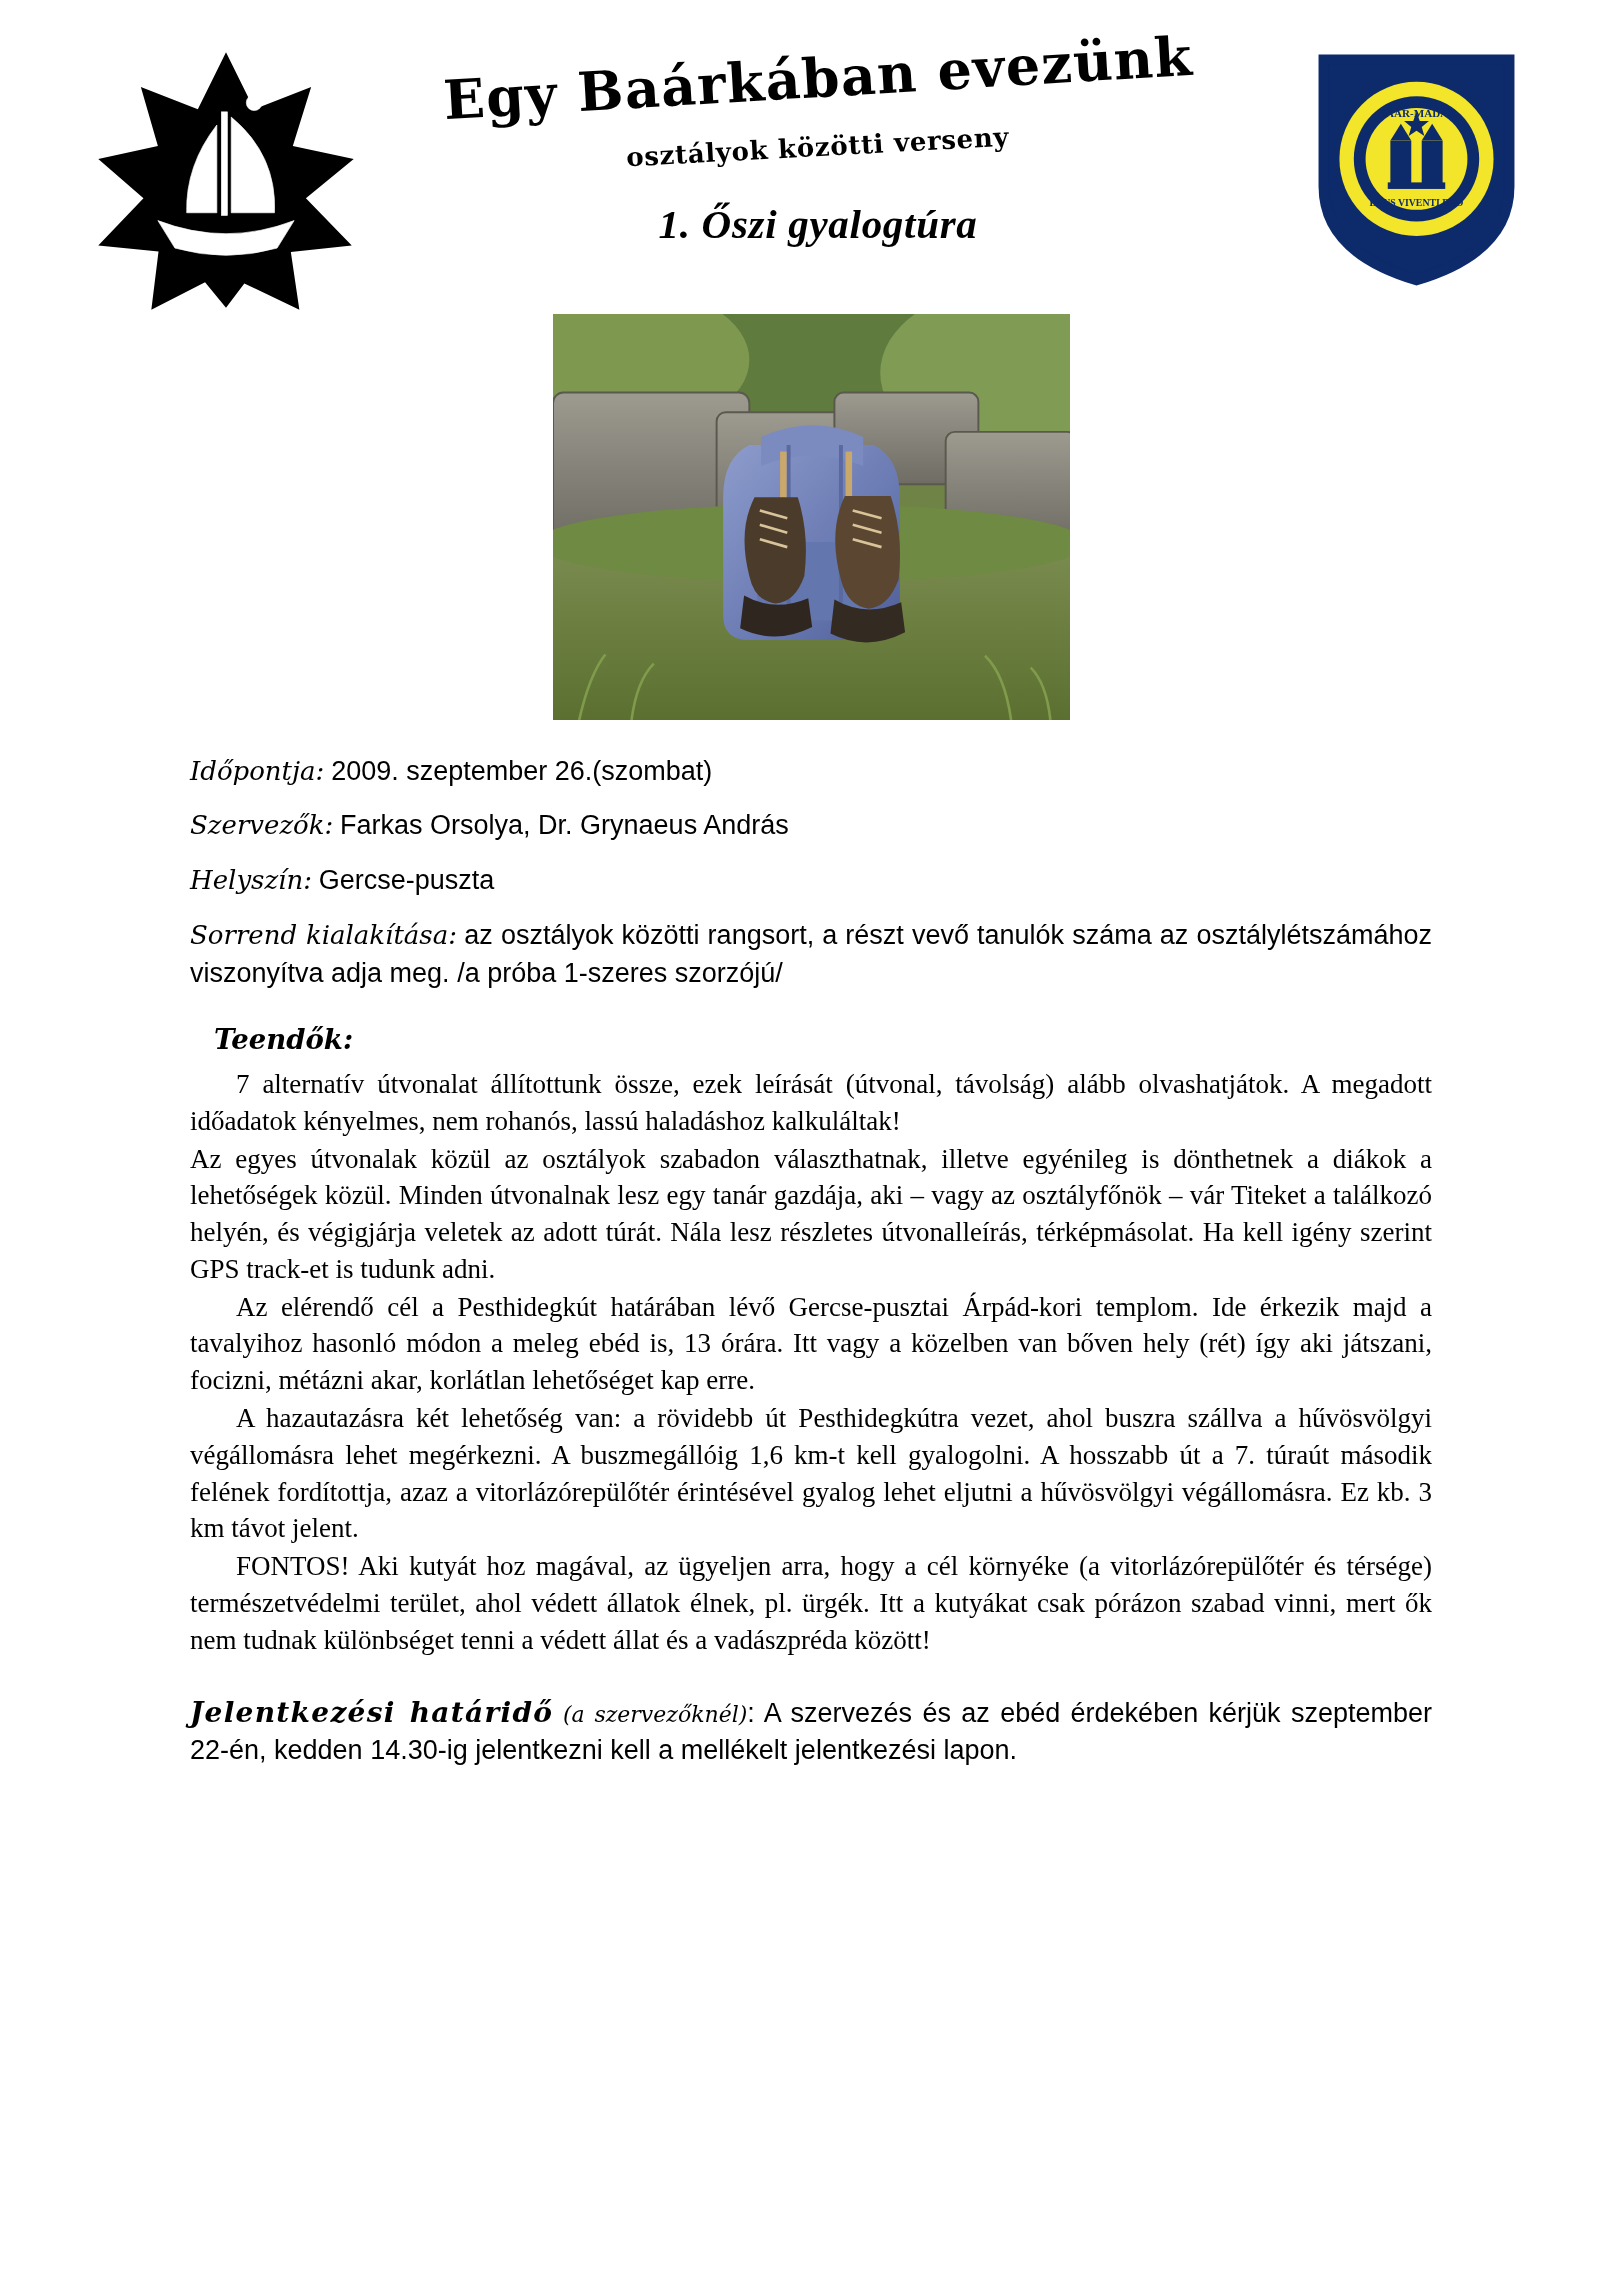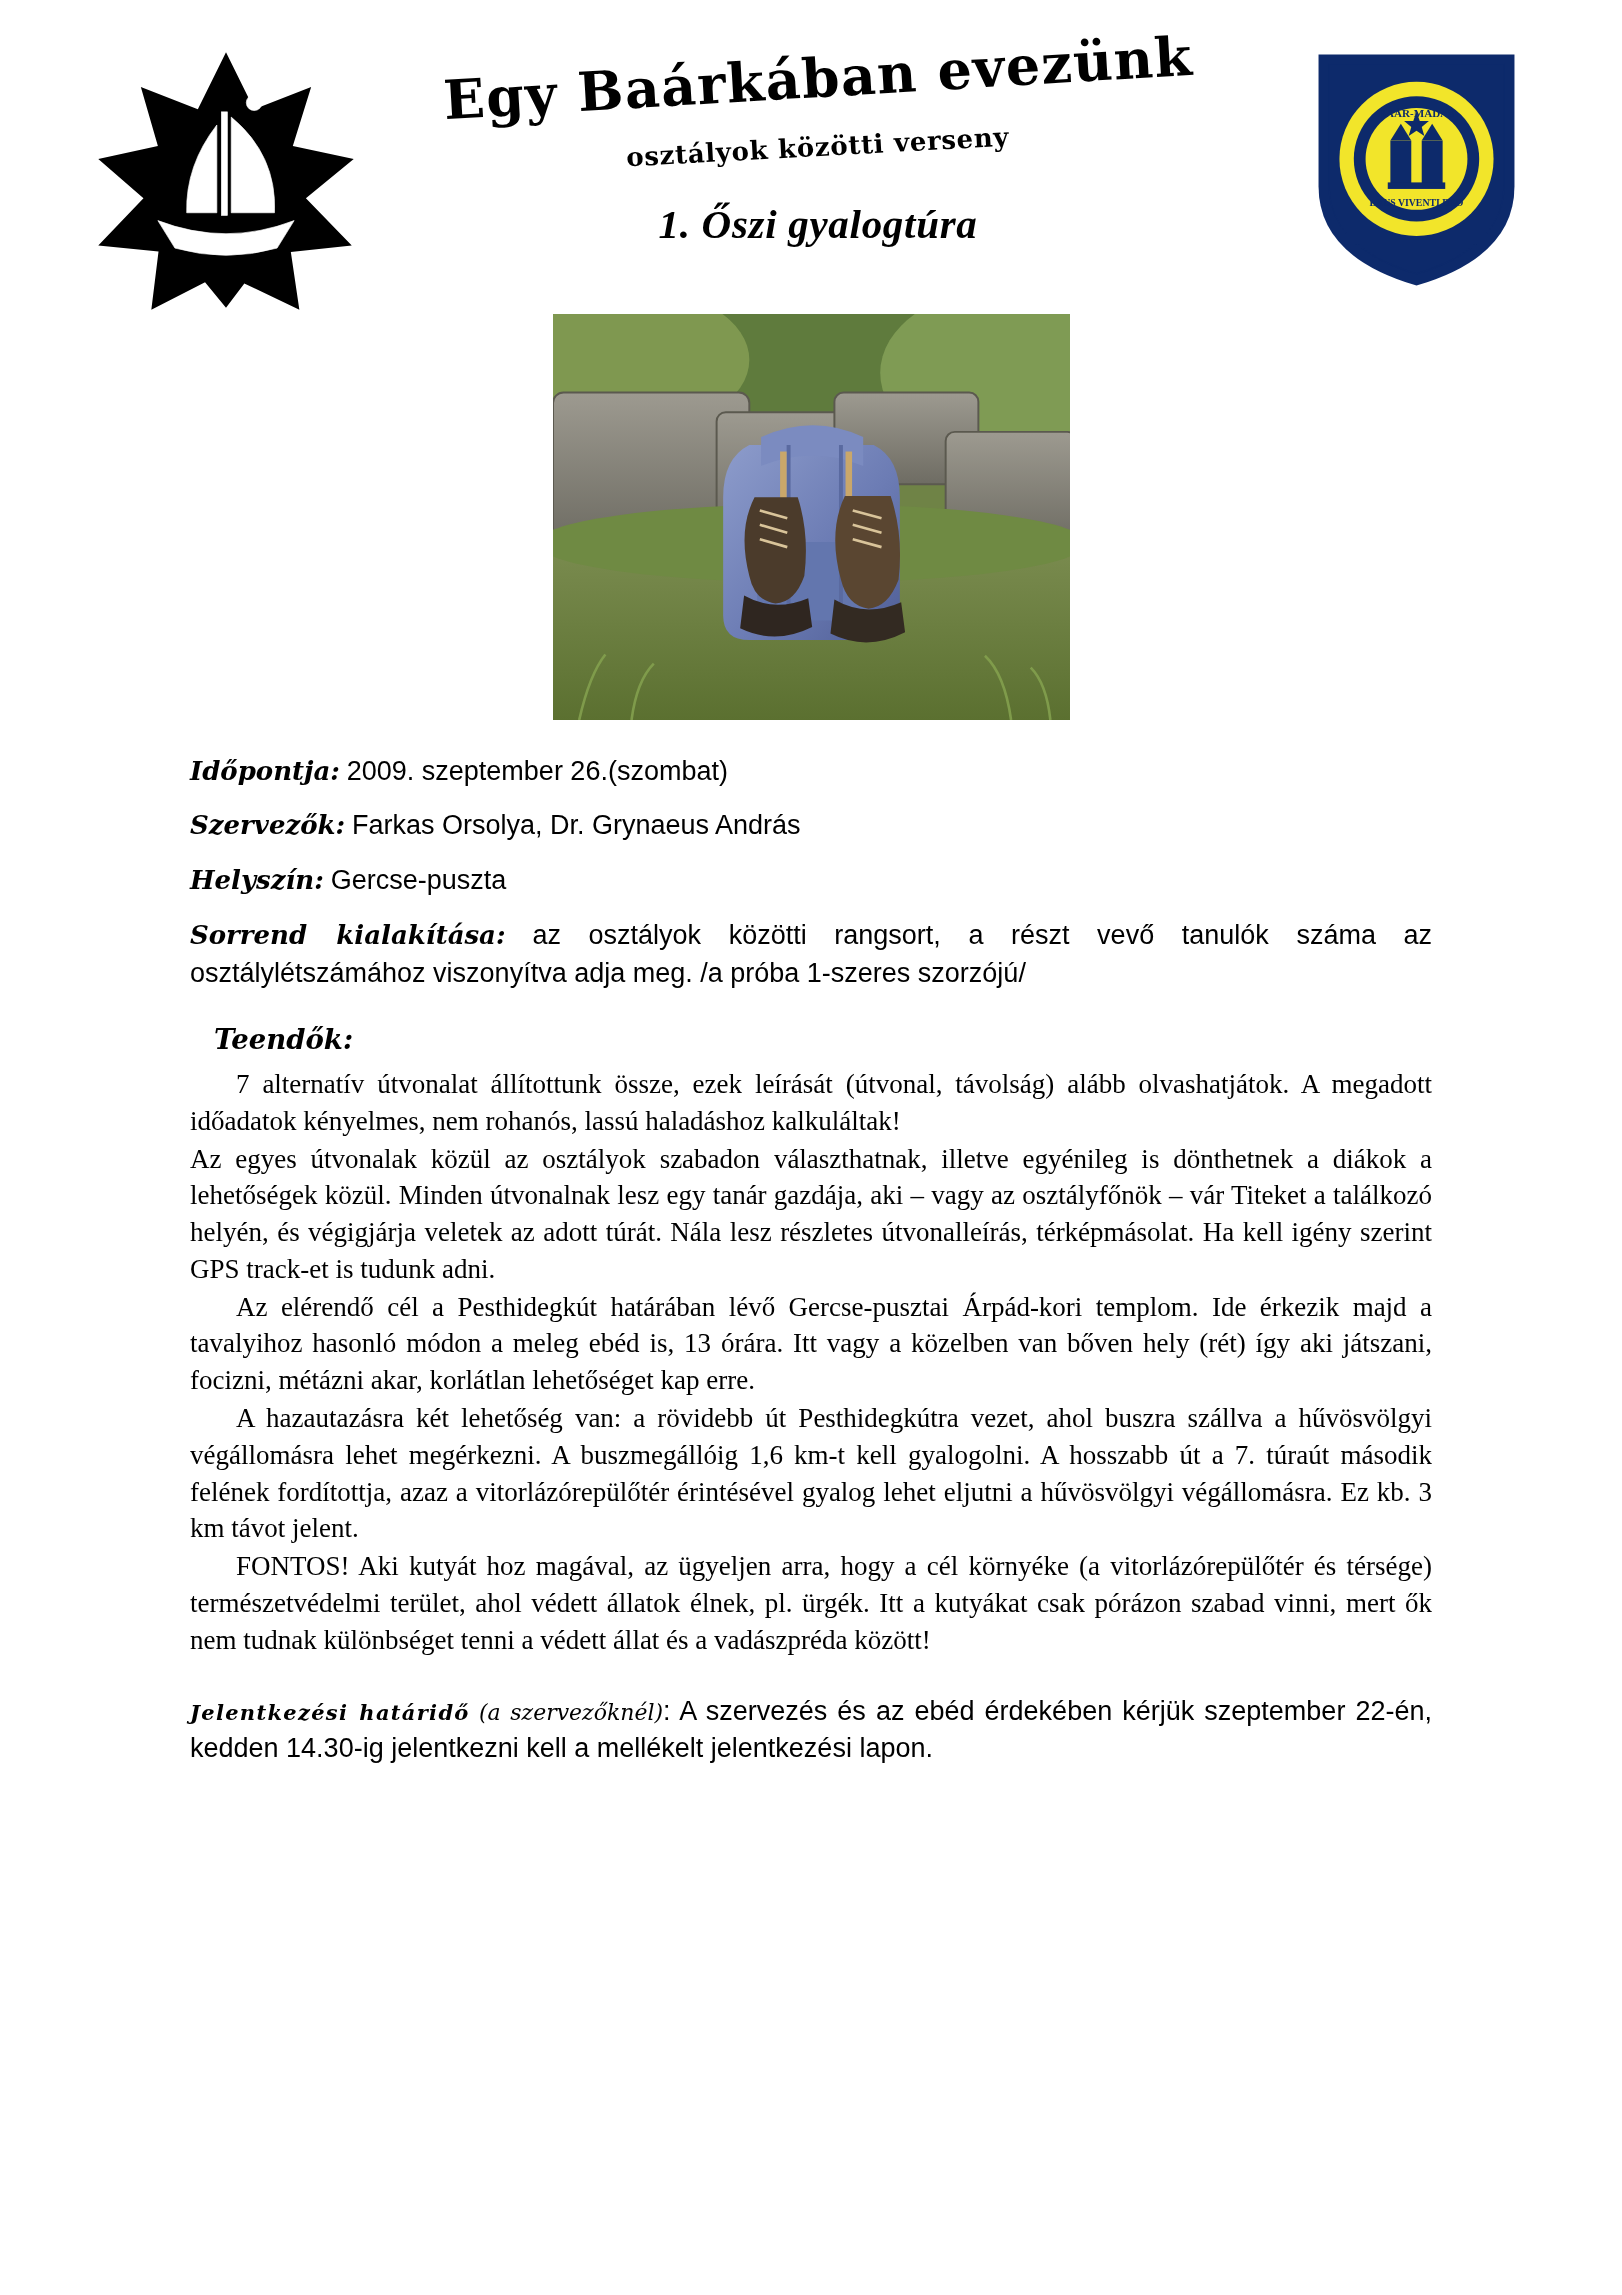--- a/index.html
+++ b/index.html
@@ -104,21 +104,21 @@
     margin-top: 31px;
     font-size: 26px;
     line-height: 1.38;
   }
   .meta-line {
     margin: 0 0 17px 0;
     font-size: 27px;
   }
   .meta-label {
     font-family: "DejaVu Serif", serif;
-    font-weight: bold;
+    font-weight: normal;
     font-style: italic;
     font-size: 26px;
   }
   .meta-value {
     font-family: Liberation Sans, sans-serif;
     font-size: 27px;
   }
   .meta-block {
     margin: 0 0 9.2px 0;
     text-align: justify;
@@ -147,21 +147,21 @@
   .deadline {
     margin-top: 34px;
     text-align: justify;
     font-size: 27px;
     line-height: 1.4;
   }
   .deadline-label {
     font-family: "DejaVu Serif", serif;
     font-weight: bold;
     font-style: italic;
-    font-size: 21px;
+    font-size: 28px;
     letter-spacing: 1.3px;
     margin-top: 46px;
   }
   .deadline-paren {
     font-family: "DejaVu Serif", serif;
     font-style: italic;
     font-size: 22px;
   }
 </style>
 </head>

